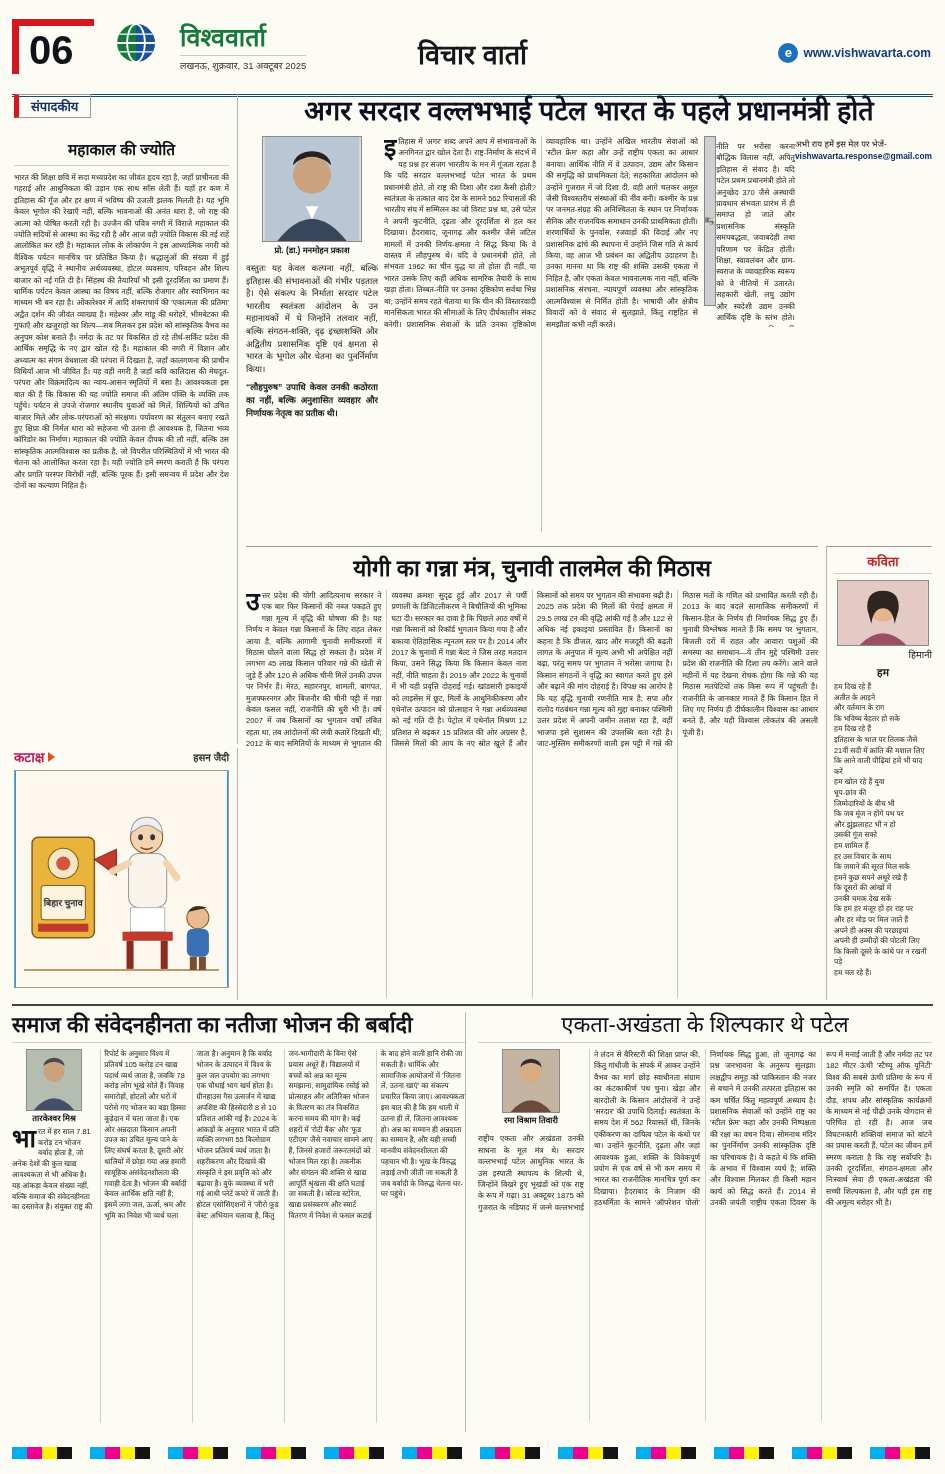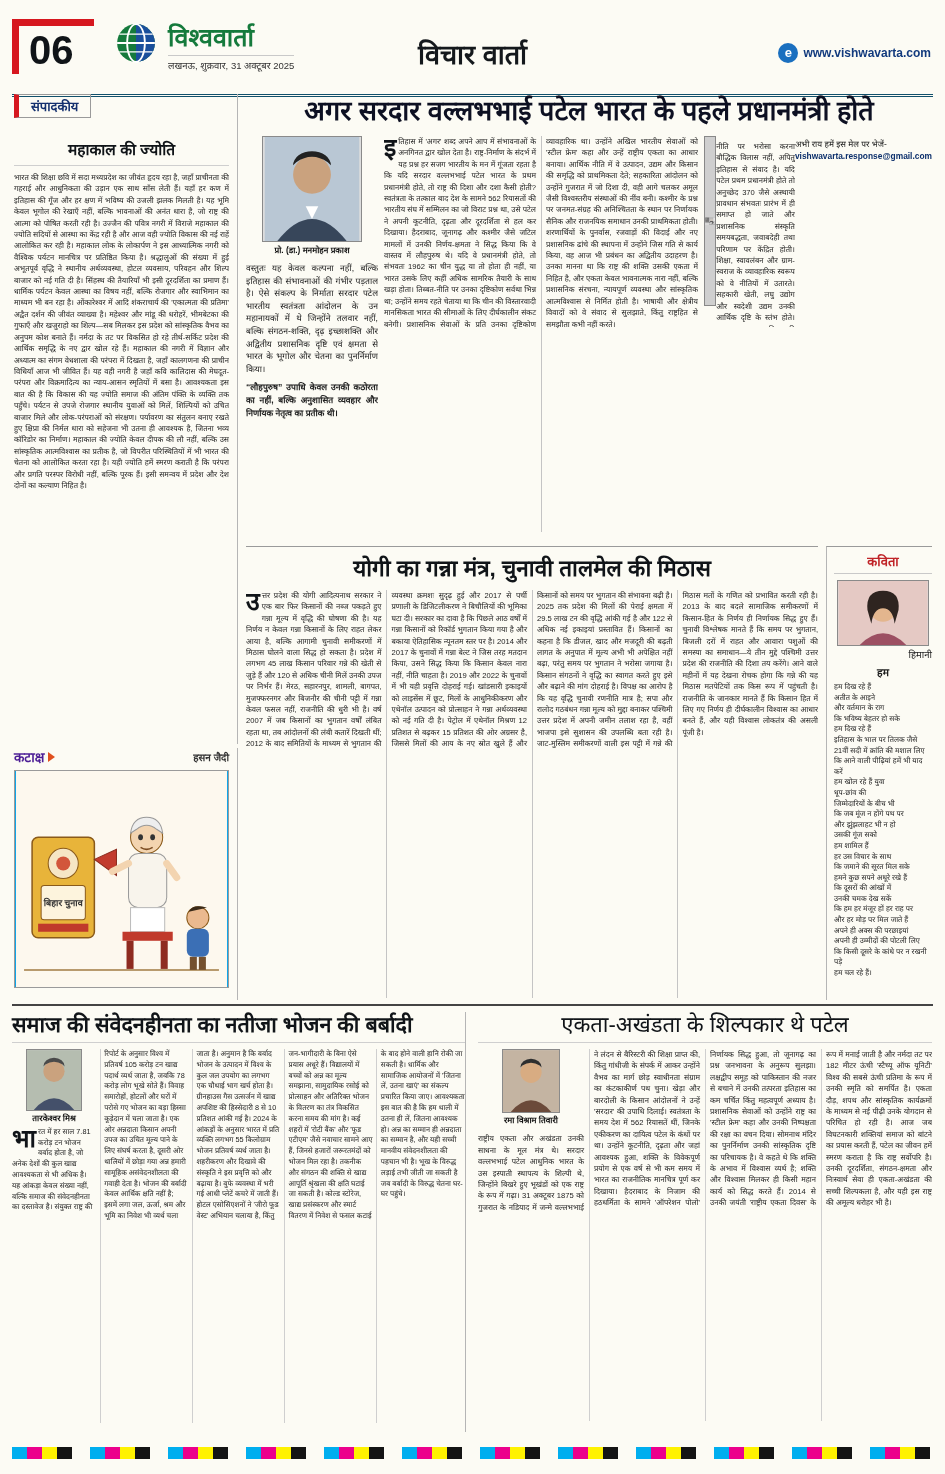--- a/index.html
+++ b/index.html
@@ -14,21 +14,21 @@
   .abs { position:absolute; }
 
   
   .header { top:17px; left:12px; right:12px; height:80px; border-bottom:3px double #11506b; }
   .pageno-wrap{
     position:absolute; left:0; top:2px;
     border-top:7px solid #d6171f; border-left:7px solid #d6171f;
     padding:2px 20px 2px 10px;
   }
   .pageno { font-size:40px; font-weight:bold; color:#101418; line-height:44px; }
-  .brand { position:absolute; left:104px; top:6px; display:flex; gap:12px; align-items:flex-start; }
+  .brand { position:absolute; left:104px; top:6px; display:flex; gap:24px; align-items:flex-start; }
   .brand svg { width:40px; height:40px; }
   .brand-text .masthead { font-size:25px; font-weight:bold; color:#157a3c; line-height:28px; }
   .brand-text .dateline { font-size:9.5px; color:#333; margin-top:4px; border-top:1px solid #c9c9c9; padding-top:3px; }
   .page-title { position:absolute; left:50%; top:18px; transform:translateX(-50%);
     font-size:27px; font-weight:bold; color:#14181c; }
   .site { position:absolute; right:2px; top:26px; display:flex; align-items:center; gap:5px; }
   .site .eicon { width:20px; height:20px; border-radius:50%; background:#1a6fbf; color:#fff;
     font-size:13px; font-weight:bold; text-align:center; line-height:20px; }
   .site .url { font-size:12px; font-weight:bold; color:#123a7d; }
 
@@ -43,21 +43,21 @@
   .editorial { top:94px; left:12px; width:226px; height:650px; border-right:1px solid #b5b5b5; padding:0 8px 0 2px; }
   .ed-label { display:inline-block; border:1px solid #9a9a9a; border-left:5px solid #d6171f;
     padding:2px 12px; font-size:13px; font-weight:bold; color:#14306e; }
   .ed-title { text-align:center; font-size:15.5px; font-weight:bold; color:#101418;
     margin:20px 0 6px; border-bottom:1px solid #cfcfcf; padding-bottom:5px; }
   .ed-body { height:560px; overflow:hidden; }
 
   
   .kataksha { top:748px; left:12px; width:226px; height:252px; padding:0 8px 0 2px; border-right:1px solid #b5b5b5; }
   .kat-row { display:flex; align-items:center; justify-content:space-between; margin-bottom:4px; }
-  .kat-label { color:#4c1d95; font-weight:bold; font-size:13.5px; display:flex; align-items:center; gap:4px; }
+  .kat-label { color:#be185d; font-weight:bold; font-size:13.5px; display:flex; align-items:center; gap:4px; }
   .kat-arrow { width:0; height:0; border-left:7px solid #e0501e; border-top:5px solid transparent; border-bottom:5px solid transparent; }
   .kat-artist { font-size:10px; font-weight:bold; color:#333; }
   .cartoon-box { border:1px solid #9a9a9a; background:#0ea5e9; height:218px; }
   .cartoon-box svg { display:block; width:100%; height:100%; }
 
   
   .main-article { top:94px; left:246px; width:686px; height:444px; }
   .main-headline { text-align:center; font-size:27px; font-weight:bold; color:#0d1022; line-height:34px; }
   .main-content { display:flex; gap:6px; margin-top:8px; height:396px; }
   .colA { width:132px; flex:none; }

